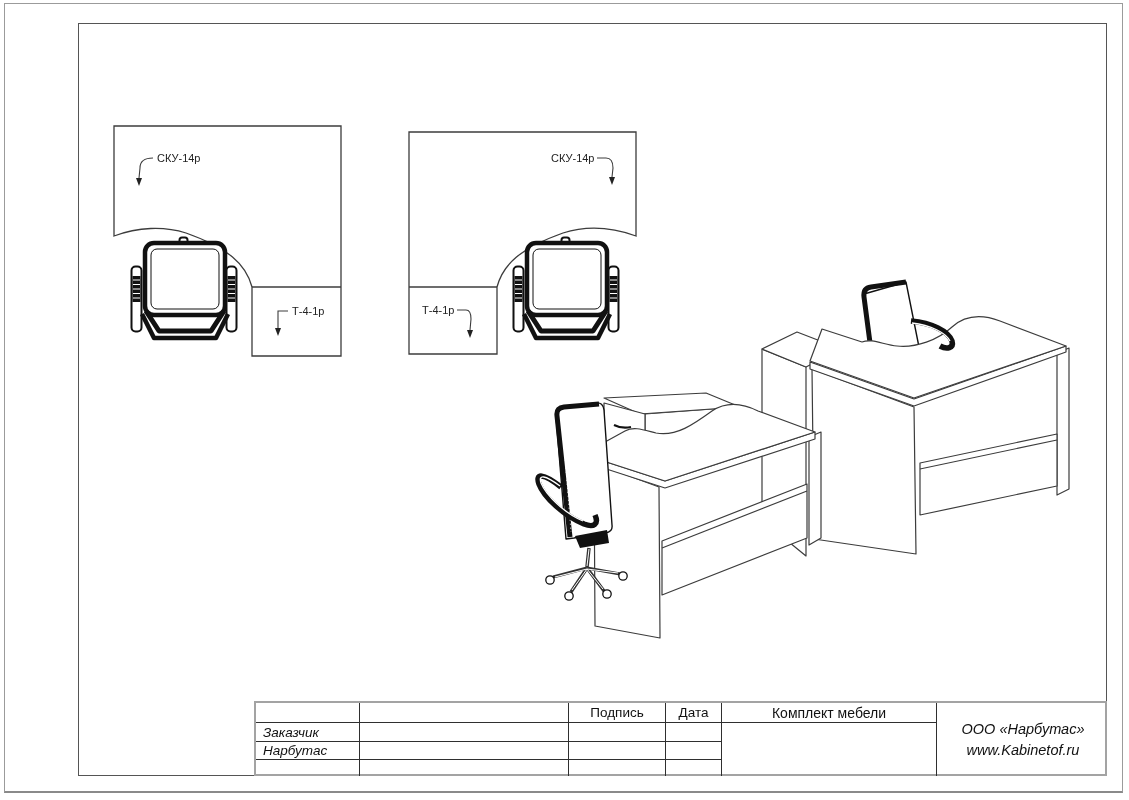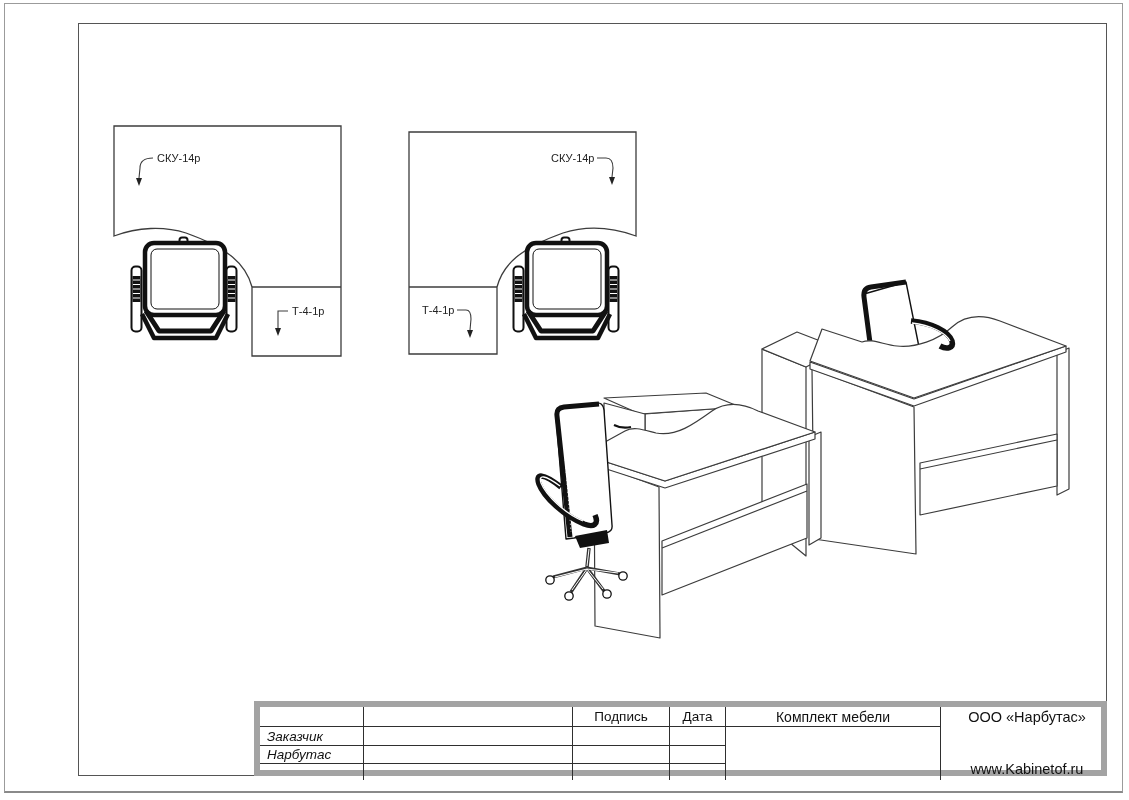--- a/index.html
+++ b/index.html
@@ -6,30 +6,30 @@
   body{width:1129px;height:800px;position:relative;font-family:"Liberation Sans",sans-serif;overflow:hidden;}
   .outer-border{position:absolute;left:4px;top:3px;width:1119px;height:790px;border:1px solid #9b9b9b;border-bottom:2px solid #8a8a8a;box-sizing:border-box;}
   .frame{position:absolute;left:78px;top:23px;width:1029px;height:753px;border:1px solid #555;box-sizing:border-box;}
   svg{position:absolute;left:0;top:0;}
   svg text{font-family:"Liberation Sans",sans-serif;font-size:11px;fill:#222;}
 
   
   .tblock{position:absolute;left:254px;top:701px;width:853px;height:75px;
     display:grid;grid-template-columns:104px 209px 97px 56px 215px 172px;
     grid-template-rows:20px 19px 18px 16px;
-    border:6px solid #a3a3a3;box-sizing:border-box;background:#fff;
+    border:2px solid #a3a3a3;box-sizing:border-box;background:#fff;
     font-size:13.5px;color:#111;}
   .tb-cell{border-right:1px solid #2f2f2f;border-bottom:1px solid #2f2f2f;
     display:flex;align-items:center;box-sizing:border-box;overflow:hidden;}
   .tb-cell.center{justify-content:center;}
   .tb-cell.lbl{padding-left:7px;font-style:italic;}
   .tb-cell.no-b{border-bottom:none;}
   .tb-merge-set{grid-column:5;grid-row:2/5;border-right:1px solid #2f2f2f;border-bottom:none;}
   .tb-company{grid-column:6;grid-row:1/5;border:none;display:flex;flex-direction:column;
-    align-items:center;justify-content:space-between;font-size:14.5px;line-height:21px;text-align:center;}
+    align-items:center;justify-content:center;font-size:14.5px;line-height:21px;text-align:center;font-style:italic;}
   .tb-set{font-size:14px;}
 </style>
 </head>
 <body>
 
 <div class="outer-border"></div>
 <div class="frame"></div>
 
 <svg width="1129" height="800" viewBox="0 0 1129 800">
 

